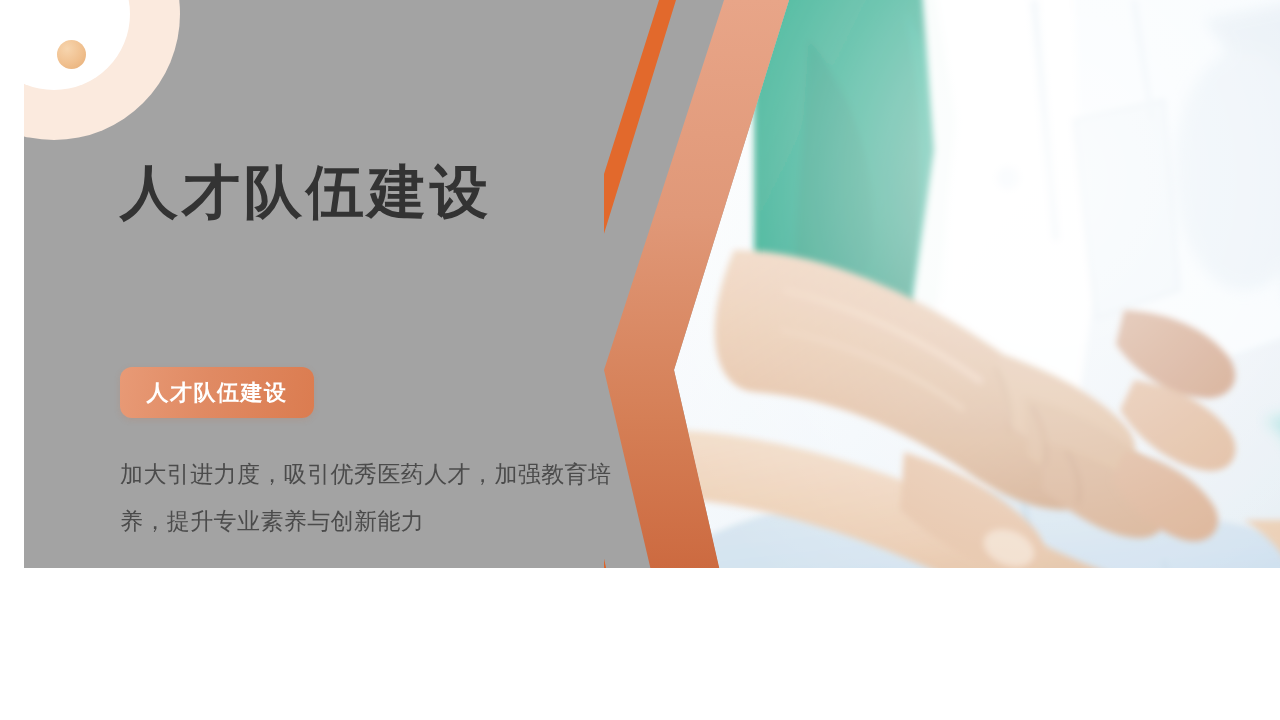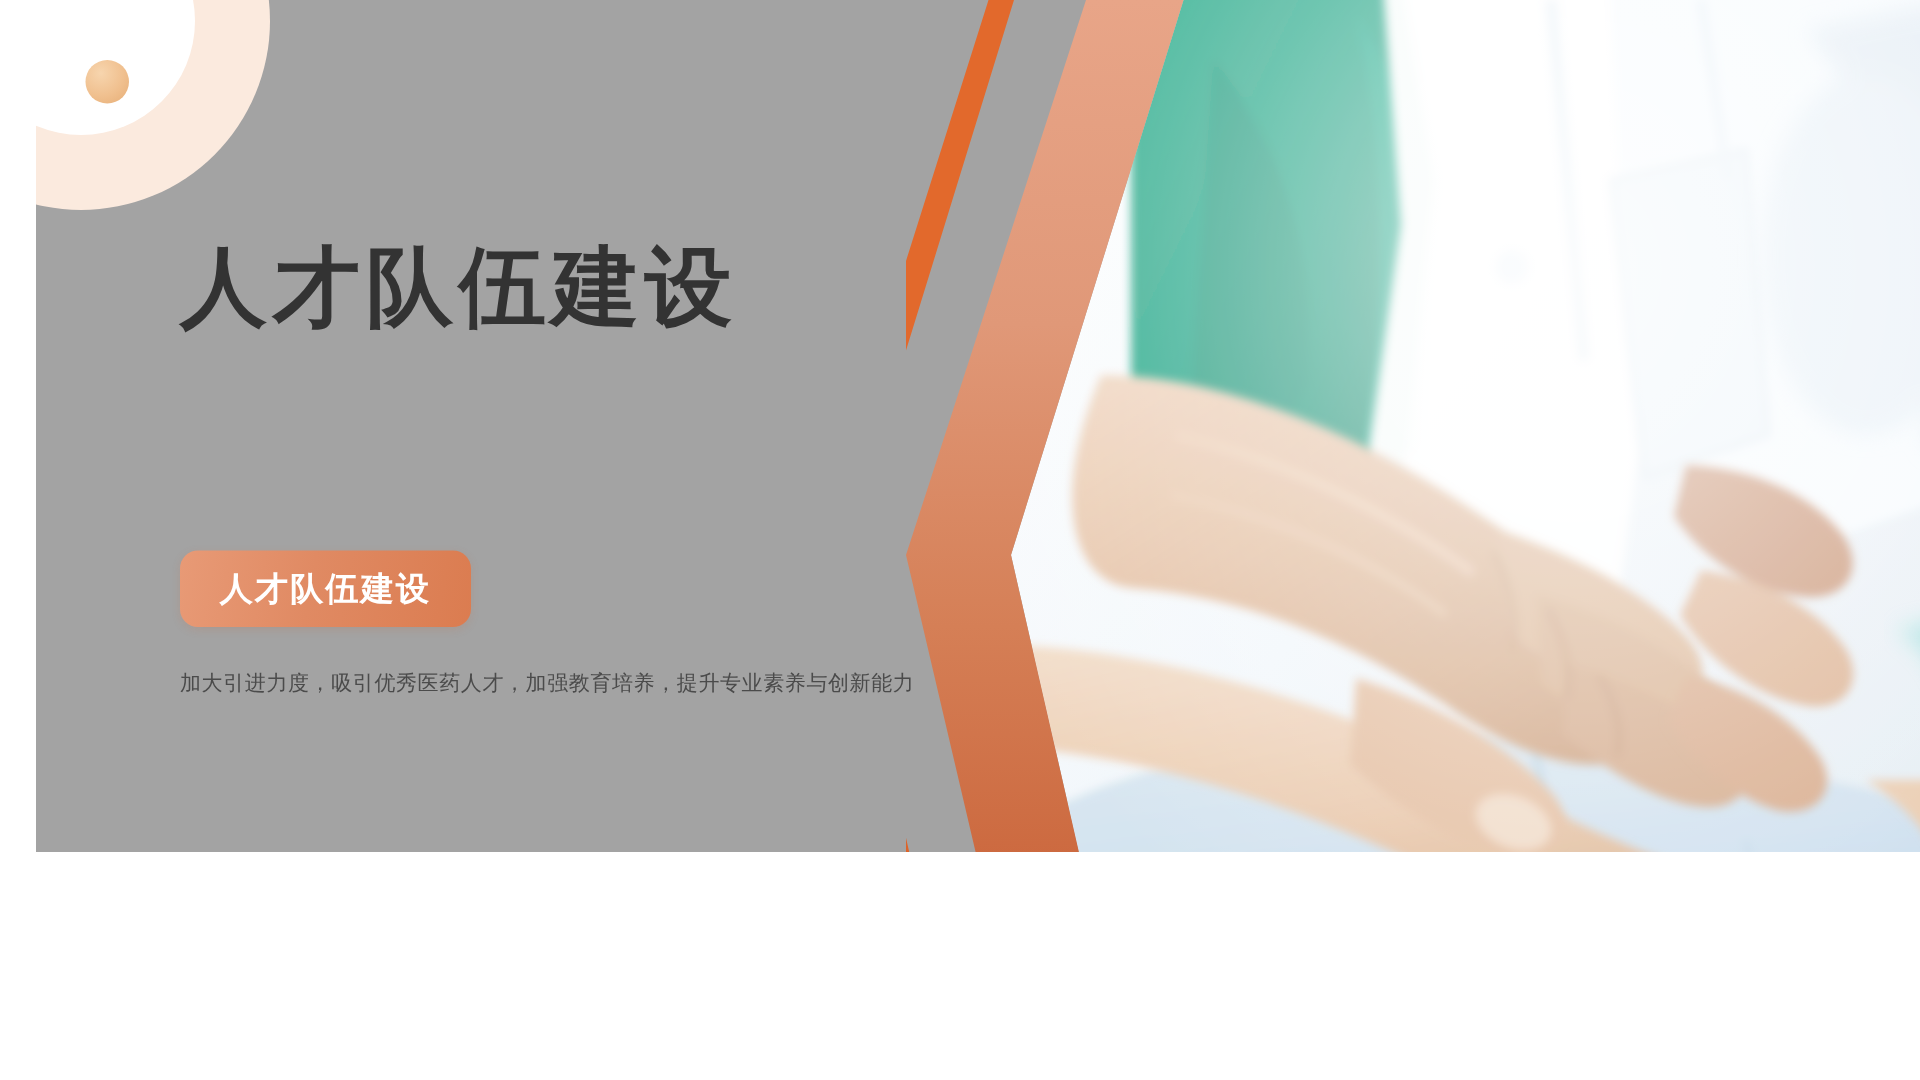--- a/index.html
+++ b/index.html
@@ -107,25 +107,25 @@
     border-radius: 12px;
     background: linear-gradient(100deg, #e89a76 0%, #e08a63 45%, #db7c50 100%);
     color: #ffffff;
     font-size: 22px;
     font-weight: 700;
     letter-spacing: 1.5px;
     box-shadow: 0 2px 6px rgba(200, 110, 70, 0.18);
   }
   .body-text {
     position: absolute;
-    top: 441px;
+    top: 451px;
     left: 0;
     width: 500px;
     margin: 0;
-    font-size: 14px;
+    font-size: 23px;
     line-height: 2.05;
     color: #4b4b4b;
     letter-spacing: 0.4px;
   }
 
   
   .right-graphic {
     position: absolute;
     right: 0;
     top: 0;

